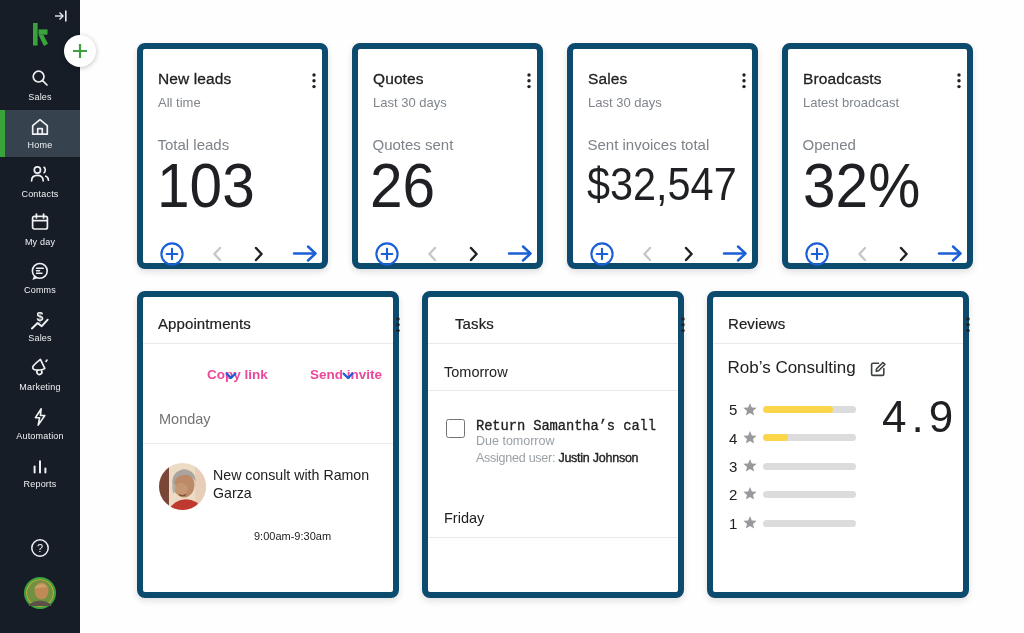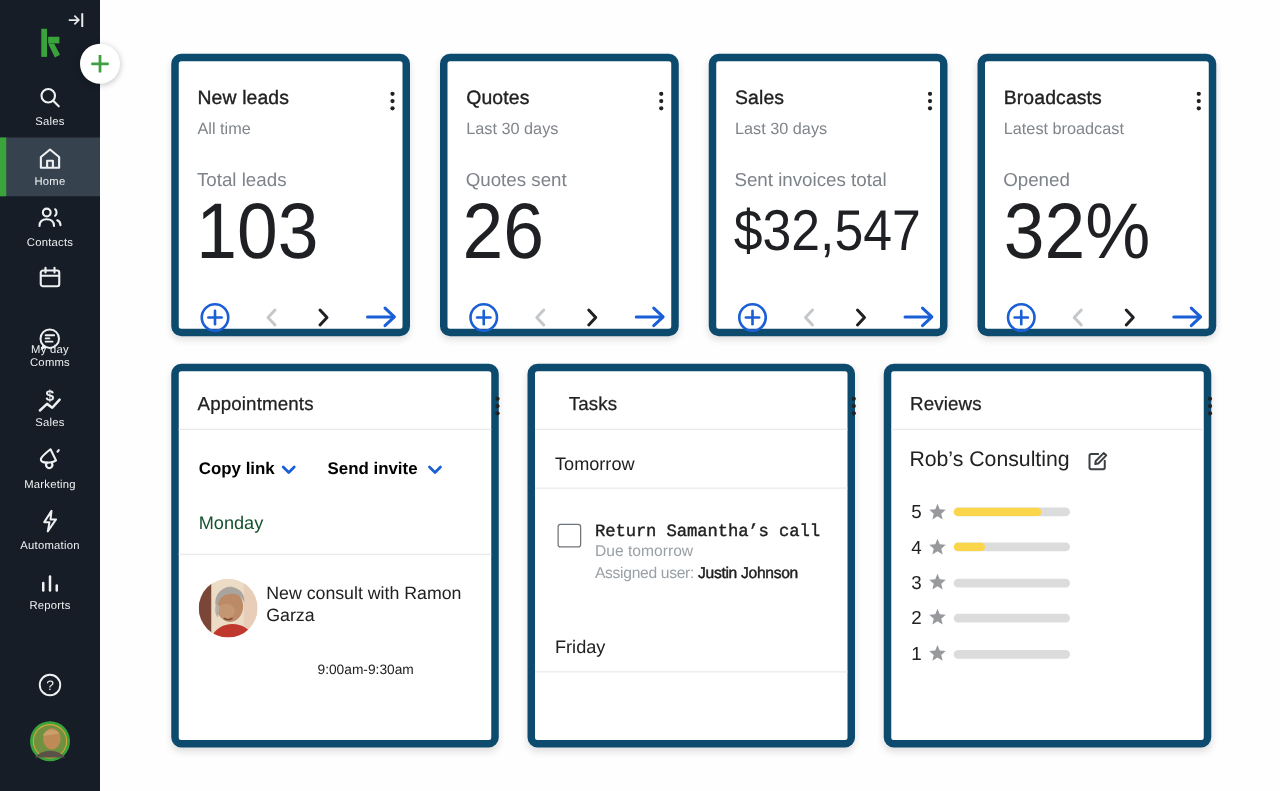--- a/index.html
+++ b/index.html
@@ -15,21 +15,21 @@
   #plusbtn { position:absolute; left:64px; top:34.8px; width:32px; height:32px; border-radius:50%; background:#fff; box-shadow:0 1px 5px rgba(0,0,0,.25); z-index:5; }
   
   .card { position:absolute; background:#fff; border:6px solid #0c4a6e; border-radius:8px; box-shadow:0 3px 6px rgba(0,0,0,.12); }
   .ctitle { position:absolute; left:15px; top:21px; font-size:15.5px; font-weight:400; -webkit-text-stroke:0.28px #212121; color:#212121; letter-spacing:.1px; }
   .csub { position:absolute; left:15px; top:46px; font-size:13px; color:#7f858b; }
   .kebab { position:absolute; top:22px; }
   .stat-label { position:absolute; left:14.5px; top:87px; font-size:15px; color:#7d8389; }
   .stat-num { position:absolute; left:12px; top:99.5px; font-size:63px; color:#1f2023; line-height:72px; transform:scaleX(.93); transform-origin:left top; white-space:nowrap; }
   .controls { position:absolute; left:0; top:189px; width:100%; height:32px; }
   .divider { position:absolute; left:0; width:100%; height:1px; background:#e9e9e9; }
-  .blue { color:#000000; }
+  .blue { color:#ec4899;margin-left:48px; }
 </style>
 </head>
 <body>
 
 <div id="side">
 
   <svg class="abs" style="left:54px;top:9px;" width="14" height="14" viewBox="0 0 14 14" fill="none" stroke="#e8eaec" stroke-width="1.4">
     <line x1="1" y1="7" x2="8.5" y2="7"></line>
       <path d="M5.5,3.5 L9,7 L5.5,10.5" fill="none"></path>
     <line x1="11.8" y1="1.5" x2="11.8" y2="12.5" stroke-width="1.6"></line>
@@ -62,21 +62,21 @@
     <path d="M16.8,12.2 C18.6,12.8 19.3,14.3 19.4,16.2"></path>
   </svg>
   <div class="nav-label" style="top:189px;">Contacts</div>
 
   <svg class="nav-ic" style="left:40px;top:222px;" width="20" height="20" viewBox="0 0 20 20" fill="none" stroke="#eef0f1" stroke-width="1.7" stroke-linecap="round">
     <rect x="2.6" y="4.4" width="14.8" height="12.6" rx="1.8"></rect>
     <line x1="6.4" y1="2.2" x2="6.4" y2="6"></line>
       <line x1="13.6" y1="2.2" x2="13.6" y2="6"></line>
     <line x1="2.8" y1="8.6" x2="17.2" y2="8.6"></line>
   </svg>
-  <div class="nav-label" style="top:237px;margin-top:37px;">My day</div>
+  <div class="nav-label" style="top:237px;">My day</div>
 
   <svg class="nav-ic" style="left:40px;top:271px;" width="21" height="21" viewBox="0 0 21 21" fill="none" stroke="#eef0f1" stroke-width="1.6" stroke-linecap="round">
     <circle cx="10.3" cy="10.4" r="7.4"></circle>
     <path d="M2.9,19.4 L4.7,14.8 L8.3,17.4 Z" fill="#eef0f1" stroke="none"></path>
     <line x1="7" y1="7.7" x2="13.8" y2="7.7" stroke-width="1.5"></line>
     <line x1="7" y1="10.2" x2="10" y2="10.2" stroke-width="1.5"></line>
     <line x1="7" y1="12.8" x2="12.5" y2="12.8" stroke-width="1.5"></line>
   </svg>
   <div class="nav-label" style="top:285px;">Comms</div>
 
@@ -252,21 +252,21 @@
     </svg>
   <div class="divider" style="top:46px;"></div>
   <div class="abs blue" style="left:16px;top:70px;font-size:13.5px;font-weight:700;">Copy link</div>
   <svg class="abs" style="left:82px;top:75px;" width="12" height="8" viewBox="0 0 12 8" fill="none" stroke="#1a5fd6" stroke-width="2.2" stroke-linecap="round" stroke-linejoin="round">
       <path d="M1.6,1.6 L6,6 L10.4,1.6"></path>
     </svg>
   <div class="abs blue" style="left:119px;top:70px;font-size:13.5px;font-weight:700;">Send invite</div>
   <svg class="abs" style="left:199px;top:75px;" width="12" height="8" viewBox="0 0 12 8" fill="none" stroke="#1a5fd6" stroke-width="2.2" stroke-linecap="round" stroke-linejoin="round">
       <path d="M1.6,1.6 L6,6 L10.4,1.6"></path>
     </svg>
-  <div class="abs" style="left:16px;top:114px;font-size:14.5px;color:#14532d;">Monday</div>
+  <div class="abs" style="left:16px;top:114px;font-size:14.5px;color:#737373;">Monday</div>
   <div class="divider" style="top:146px;"></div>
 
   <svg class="abs" style="left:16px;top:166px;" width="47" height="47" viewBox="0 0 47 47">
     <defs>
         <clipPath id="avc">
           <circle cx="23.5" cy="23.5" r="23.5"></circle>
         </clipPath>
       </defs>
     <g clip-path="url(#avc)">
       <rect width="47" height="47" fill="#ecdcc6"></rect>
@@ -341,13 +341,14 @@
     </svg>
   <div class="abs" style="left:50px;top:109px;width:93px;height:7px;background:#dcdcdc;border-radius:3.5px;overflow:hidden;">
       <div style="width:70px;height:7px;background:#fbd54a;border-radius:3.5px;"></div>
     </div>
   <div class="abs" style="left:50px;top:137px;width:93px;height:7px;background:#dcdcdc;border-radius:3.5px;overflow:hidden;">
       <div style="width:25px;height:7px;background:#fbd54a;border-radius:3.5px;"></div>
     </div>
   <div class="abs" style="left:50px;top:166px;width:93px;height:7px;background:#dcdcdc;border-radius:3.5px;"></div>
   <div class="abs" style="left:50px;top:194px;width:93px;height:7px;background:#dcdcdc;border-radius:3.5px;"></div>
   <div class="abs" style="left:50px;top:223px;width:93px;height:7px;background:#dcdcdc;border-radius:3.5px;"></div>
+  <div class="abs" style="left:169px;top:95px;font-size:44px;color:#1f2023;letter-spacing:5px;">4.9</div>
 </div>
 
 </body></html>

